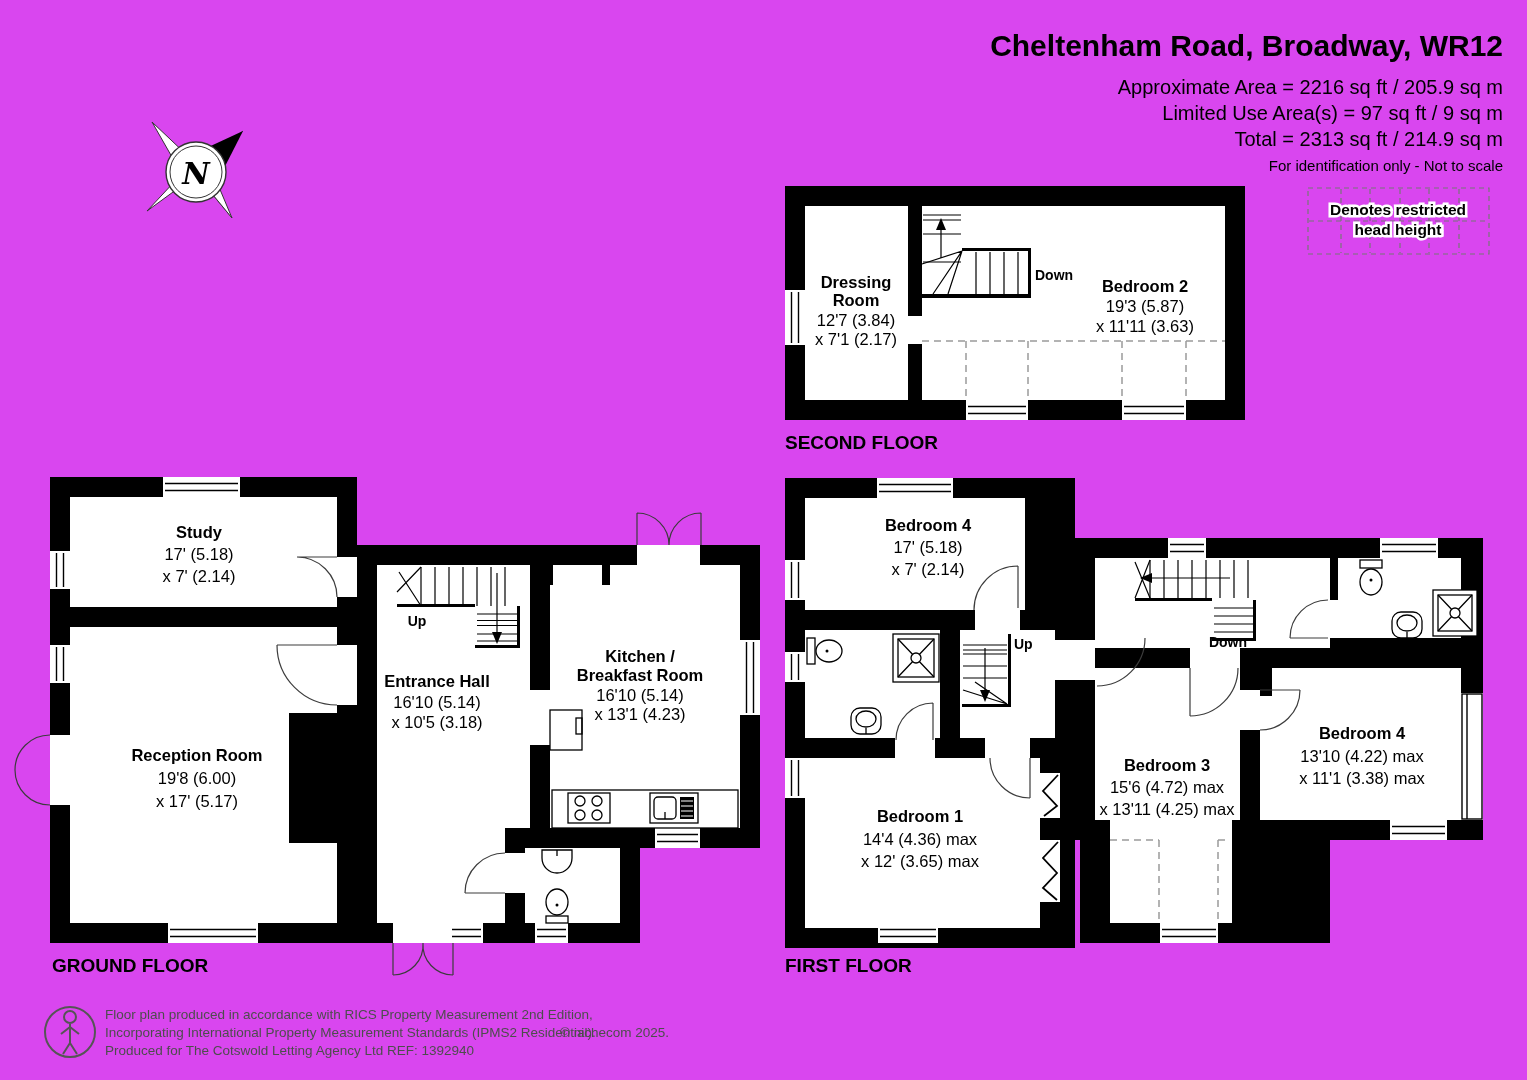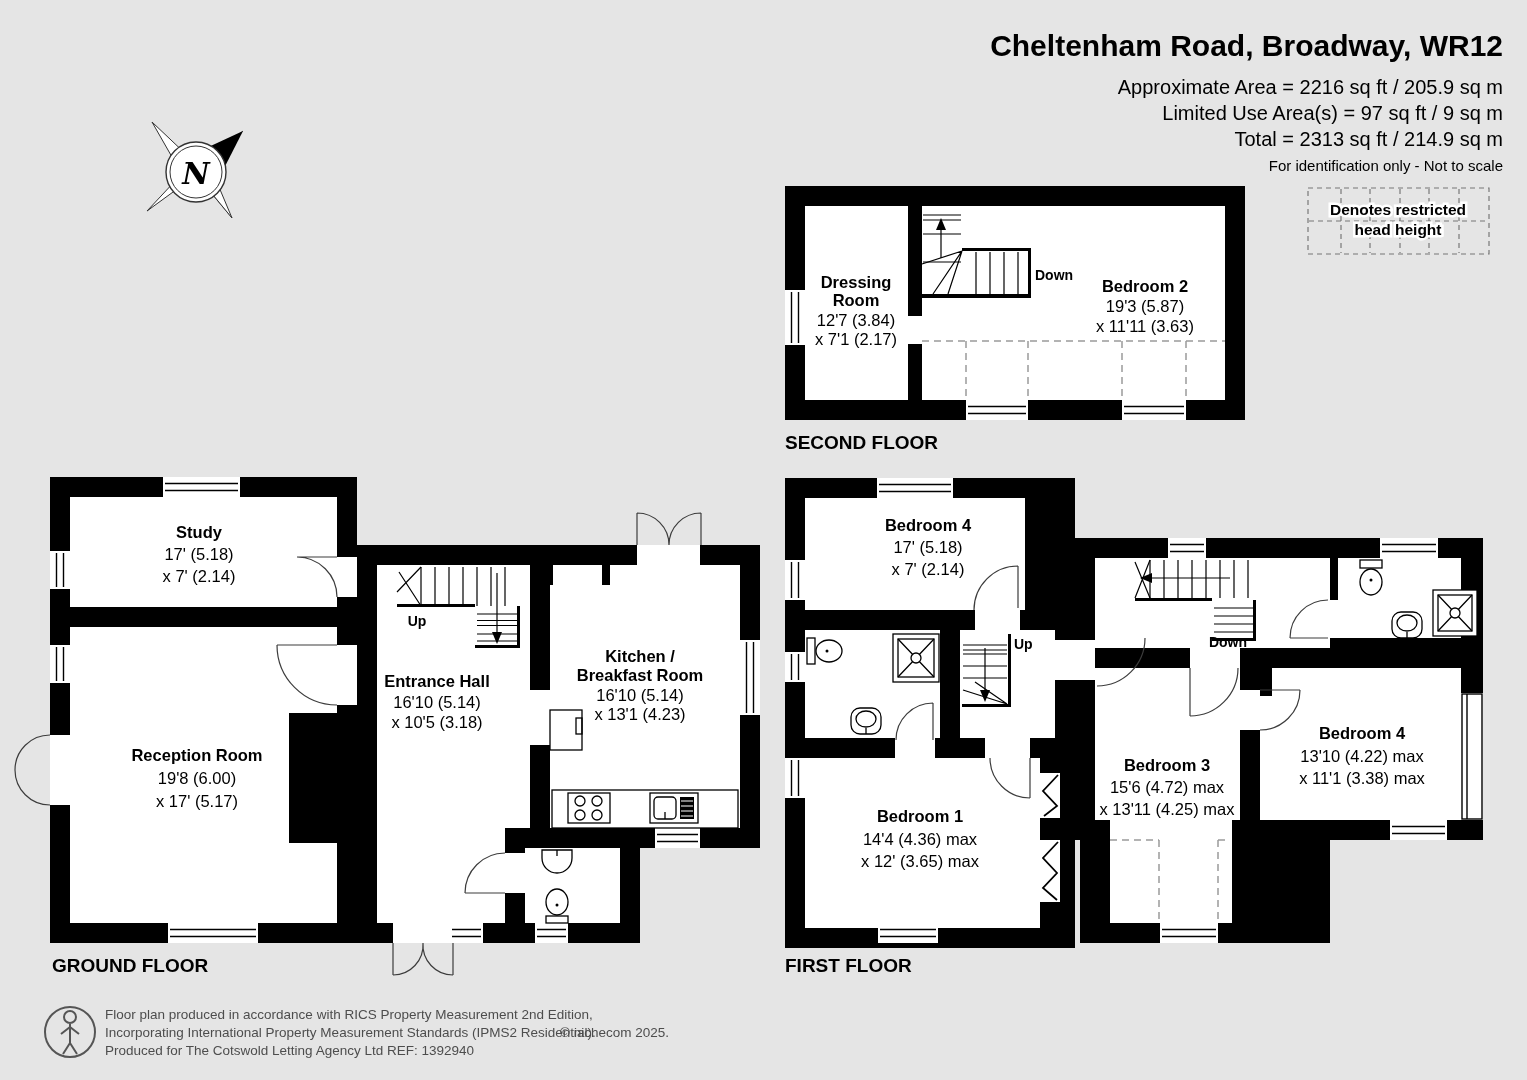--- a/index.html
+++ b/index.html
@@ -1,16 +1,16 @@
 <!DOCTYPE html>
 <html><head>
 <meta charset="utf-8">
 <style>
   html,body{margin:0;padding:0;background:#fff;}
-  .page{position:relative;width:1527px;height:1080px;background:#e5e5e5;overflow:hidden;
+  .page{position:relative;width:1527px;height:1080px;background:#d946ef;overflow:hidden;
         font-family:"Liberation Sans", sans-serif;}
   svg{position:absolute;left:0;top:0;}
   text{fill:#000;}
   .t-title{font-size:30px;font-weight:bold;}
   .t-area{font-size:20px;}
   .t-note{font-size:15px;}
   .t-floor{font-size:19px;font-weight:bold;}
   .t-name{font-size:16.5px;font-weight:bold;}
   .t-dim{font-size:16.5px;}
   .t-stair{font-size:14px;font-weight:bold;}

